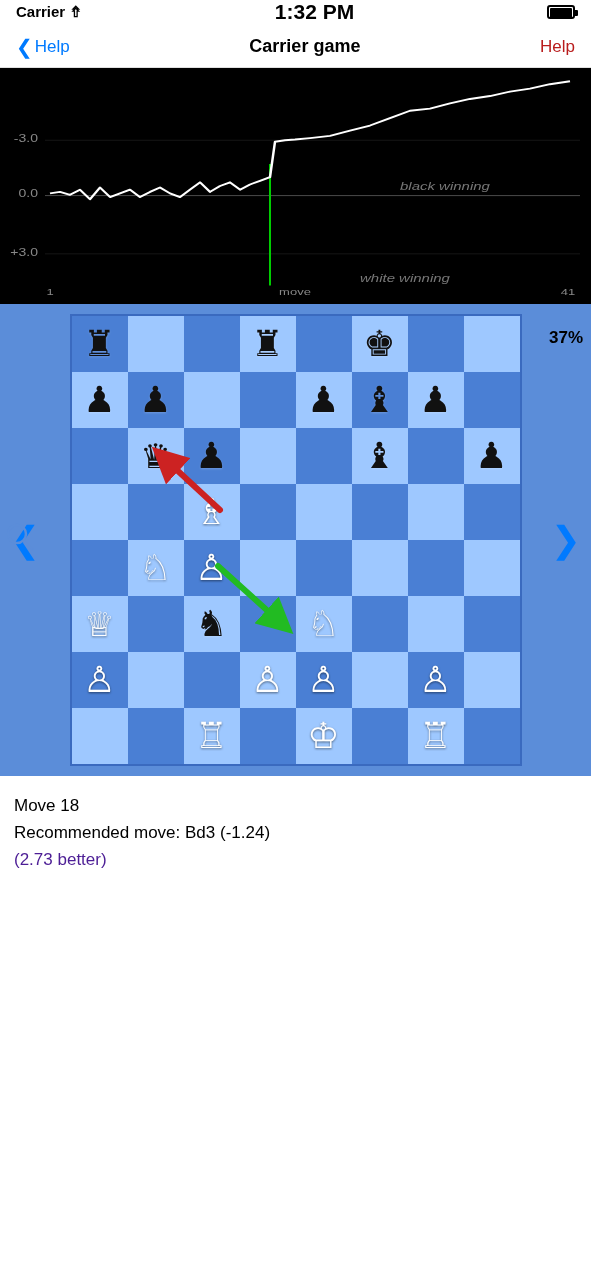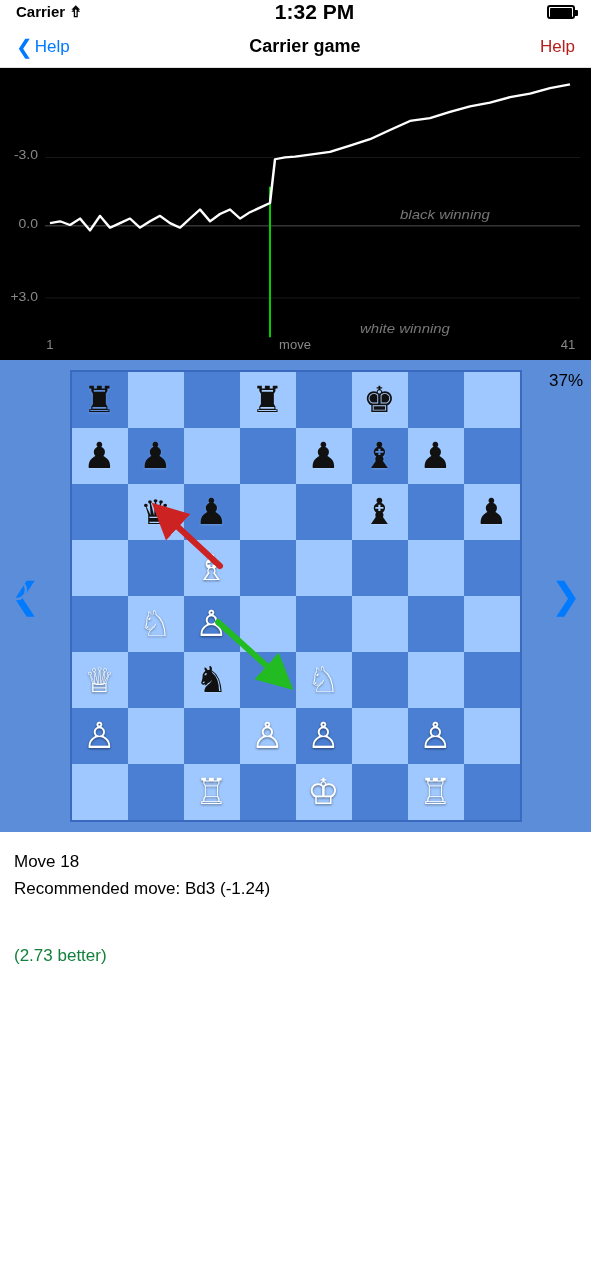--- a/index.html
+++ b/index.html
@@ -77,21 +77,21 @@
     .nav-help {
       color: #b91c1c;
       font-size: 17px;
       cursor: pointer;
     }
 
     
     .chart-container {
       background: #000;
       width: 591px;
-      height: 292px;
+      height: 236px;
       position: relative;
       overflow: hidden;
     }
     .chart-svg {
       position: absolute;
       top: 0; left: 0;
       width: 100%; height: 100%;
     }
 
     
@@ -151,24 +151,24 @@
       color: #007aff;
       cursor: pointer;
       z-index: 20;
       padding: 10px;
     }
     .nav-arrow-left { left: 0; }
     .nav-arrow-right { right: 0; }
 
     .percentage-label {
       position: absolute;
-      top: 11px;
+      top: 24px;
       right: 8px;
       font-size: 17px;
-      font-weight: 400;
+      font-weight: 700;
       color: #000;
       z-index: 20;
       margin-left: 40px;
     }
 
     .zoom-icon {
       position: absolute;
       left: 4px;
       top: 50%;
       transform: translateY(-50%);
@@ -178,23 +178,22 @@
     }
 
     
     .move-info {
       padding: 16px 14px 20px;
       font-size: 17px;
       line-height: 1.6;
       color: #000;
     }
     .move-info .better {
-      color: #15803d;
+      color: #4c1d95;
       font-size: 17px;
-      margin-top: 40px;
     }
   </style>
 </head>
 <body>
 
 <div class="status-bar">
   <span class="status-left">
     Carrier
     <span>⇮</span>
   </span>

